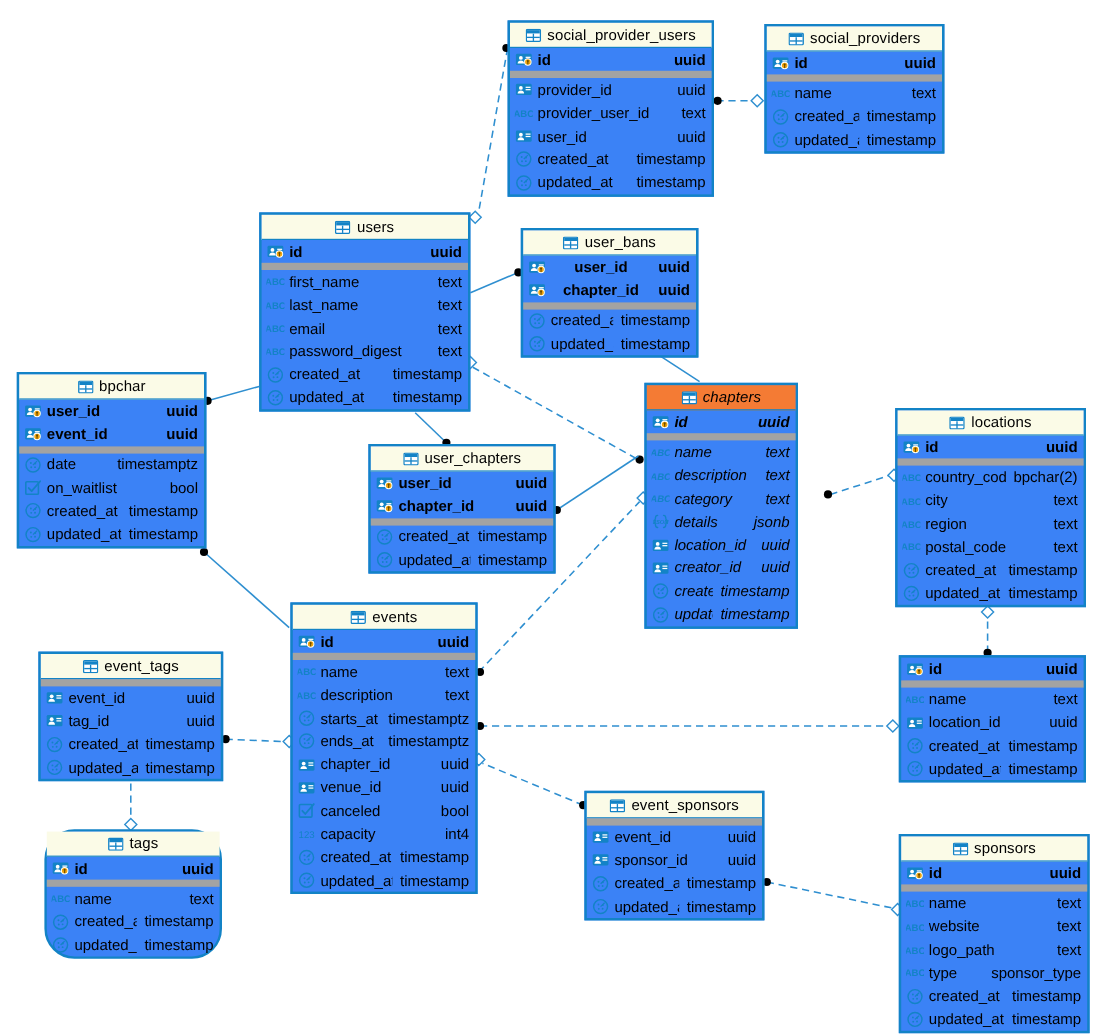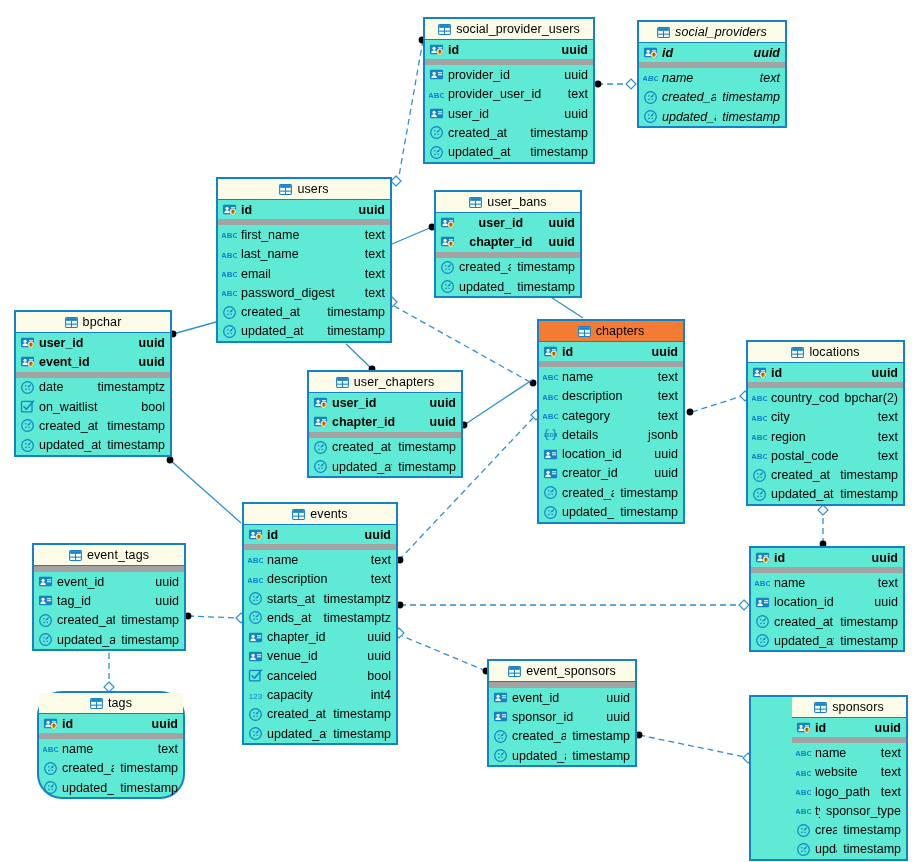--- a/index.html
+++ b/index.html
@@ -7,21 +7,21 @@
     width:922px;height:862px;background:#ffffff;
     font-family:"Liberation Sans","DejaVu Sans",sans-serif;
     position:relative;overflow:hidden;
   }
   #canvas{position:absolute;left:0;top:0;width:922px;height:862px;}
   svg#links{position:absolute;left:0;top:0;width:922px;height:862px;pointer-events:none;}
 
   .tbl{
     position:absolute;
     border:2px solid #1383c6;
-    background:#5eead4;
+    background:#3b82f6;
     box-sizing:border-box;
     font-size:12.5px;
     color:#000;
     z-index:5;
   }
   .tbl .hdr{
     height:21px;
     background:#fbfbe7;
     border-bottom:1px solid #1383c6;
     display:flex;align-items:center;justify-content:center;
@@ -173,21 +173,21 @@
             <circle cx="10" cy="6.6" r="0.85" fill="#1383c6"></circle>
             <circle cx="6.4" cy="10" r="0.85" fill="#1383c6"></circle>
             <circle cx="9.8" cy="9.9" r="0.85" fill="#1383c6"></circle>
             <path d="M8 8 L11.6 4.6" stroke="#1383c6" stroke-width="1.1" fill="none"></path>
           </svg>
           <span class="nm">updated_at</span>
           <span class="ty">timestamp</span>
         </div>
       </div>
     </div>
-    <div class="tbl" style="left: 637px; top: 20px; width: 150px; font-style: italic;">
+    <div class="tbl" style="left: 637px; top: 20px; width: 150px;">
       <div class="hdr">
         <svg viewBox="0 0 14 12" class="gico">
           <rect x="0.6" y="0.6" width="12.8" height="10.8" rx="1" fill="#ffffff" stroke="#1383c6" stroke-width="1.2"></rect>
           <rect x="1.2" y="1.2" width="11.6" height="3" fill="#1383c6"></rect>
           <rect x="6.4" y="4.4" width="1.2" height="6.6" fill="#1383c6"></rect>
           <rect x="1.2" y="7.2" width="11.6" height="1.2" fill="#1383c6"></rect>
         </svg>
         <span class="tname">social_providers</span>
       </div>
       <div class="pkband">
@@ -468,21 +468,21 @@
             <circle cx="10" cy="6.6" r="0.85" fill="#1383c6"></circle>
             <circle cx="6.4" cy="10" r="0.85" fill="#1383c6"></circle>
             <circle cx="9.8" cy="9.9" r="0.85" fill="#1383c6"></circle>
             <path d="M8 8 L11.6 4.6" stroke="#1383c6" stroke-width="1.1" fill="none"></path>
           </svg>
           <span class="nm">updated_at</span>
           <span class="ty">timestamp</span>
         </div>
       </div>
     </div>
-    <div class="tbl hl" style="left: 537px; top: 319px; width: 148px;">
+    <div class="tbl hl" style="left: 537px; top: 319px; width: 128px; font-style: italic;">
       <div class="hdr">
         <svg viewBox="0 0 14 12" class="gico">
           <rect x="0.6" y="0.6" width="12.8" height="10.8" rx="1" fill="#ffffff" stroke="#1383c6" stroke-width="1.2"></rect>
           <rect x="1.2" y="1.2" width="11.6" height="3" fill="#1383c6"></rect>
           <rect x="6.4" y="4.4" width="1.2" height="6.6" fill="#1383c6"></rect>
           <rect x="1.2" y="7.2" width="11.6" height="1.2" fill="#1383c6"></rect>
         </svg>
         <span class="tname">chapters</span>
       </div>
       <div class="pkband">
@@ -1091,21 +1091,21 @@
             <circle cx="10" cy="6.6" r="0.85" fill="#1383c6"></circle>
             <circle cx="6.4" cy="10" r="0.85" fill="#1383c6"></circle>
             <circle cx="9.8" cy="9.9" r="0.85" fill="#1383c6"></circle>
             <path d="M8 8 L11.6 4.6" stroke="#1383c6" stroke-width="1.1" fill="none"></path>
           </svg>
           <span class="nm">updated_at</span>
           <span class="ty">timestamp</span>
         </div>
       </div>
     </div>
-    <div class="tbl" style="left: 749px; top: 695px; width: 159px; padding-left: 41px;">
+    <div class="tbl" style="left: 749px; top: 695px; width: 159px;">
       <div class="hdr">
         <svg viewBox="0 0 14 12" class="gico">
           <rect x="0.6" y="0.6" width="12.8" height="10.8" rx="1" fill="#ffffff" stroke="#1383c6" stroke-width="1.2"></rect>
           <rect x="1.2" y="1.2" width="11.6" height="3" fill="#1383c6"></rect>
           <rect x="6.4" y="4.4" width="1.2" height="6.6" fill="#1383c6"></rect>
           <rect x="1.2" y="7.2" width="11.6" height="1.2" fill="#1383c6"></rect>
         </svg>
         <span class="tname">sponsors</span>
       </div>
       <div class="pkband">

